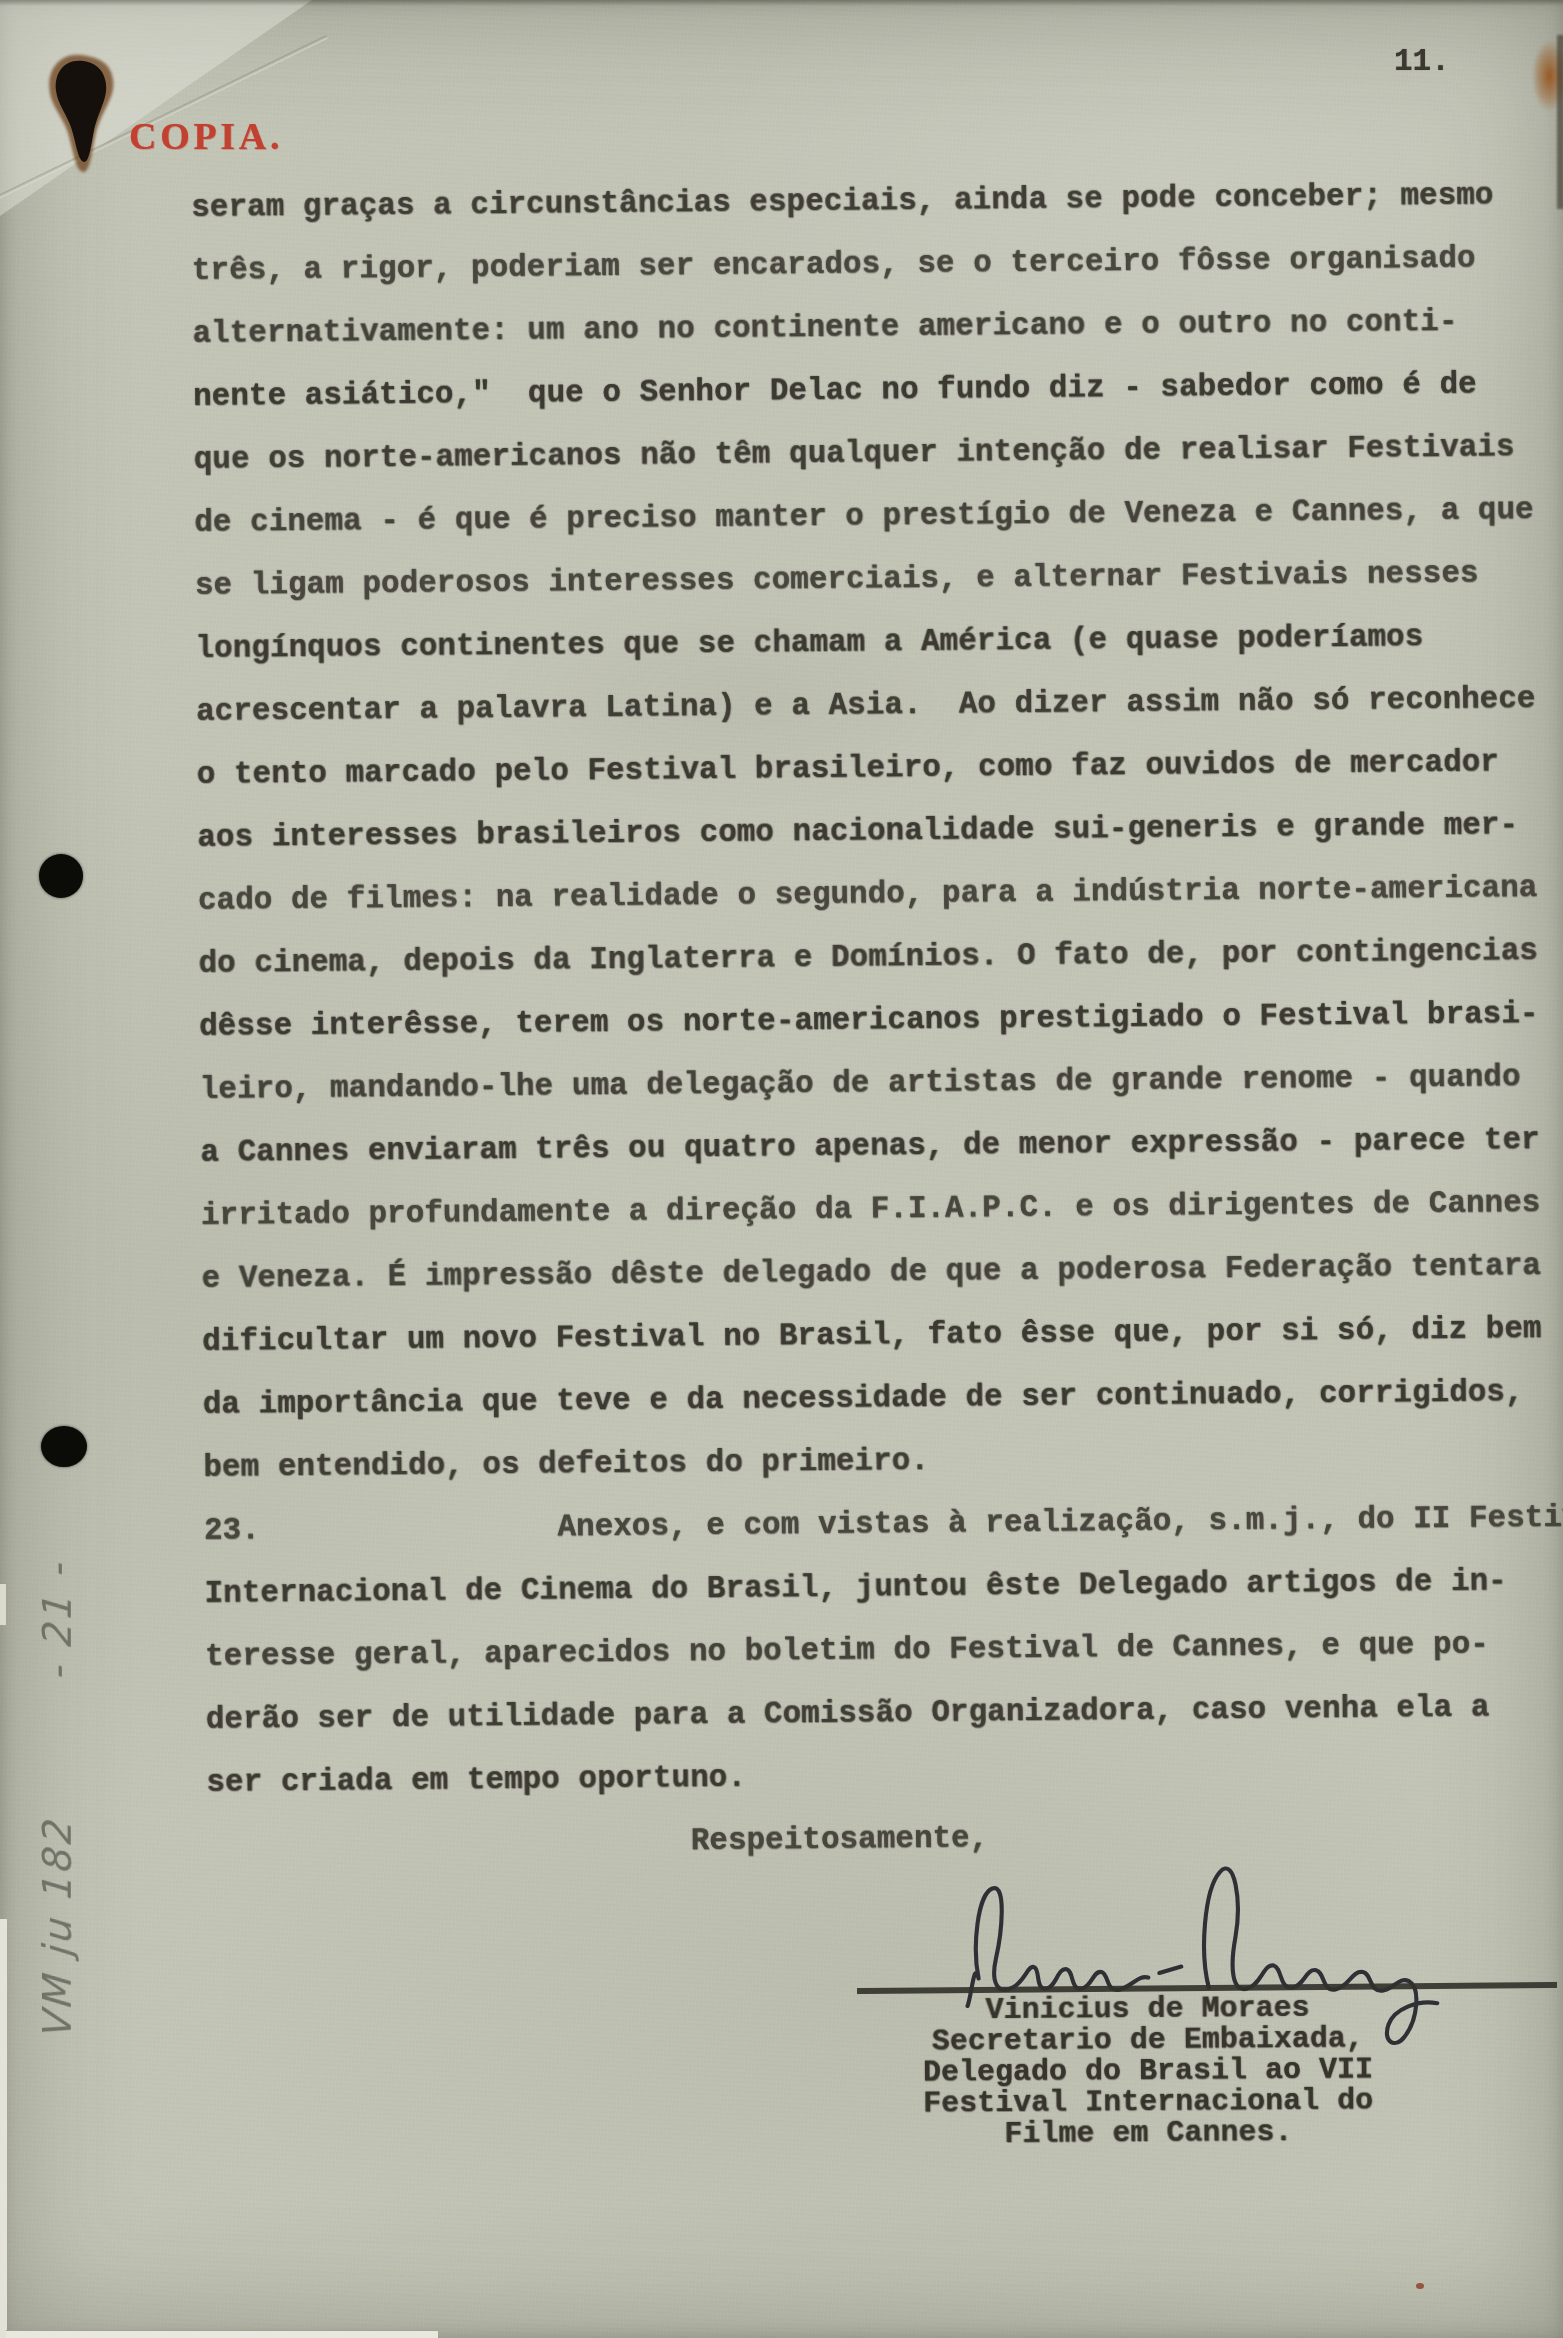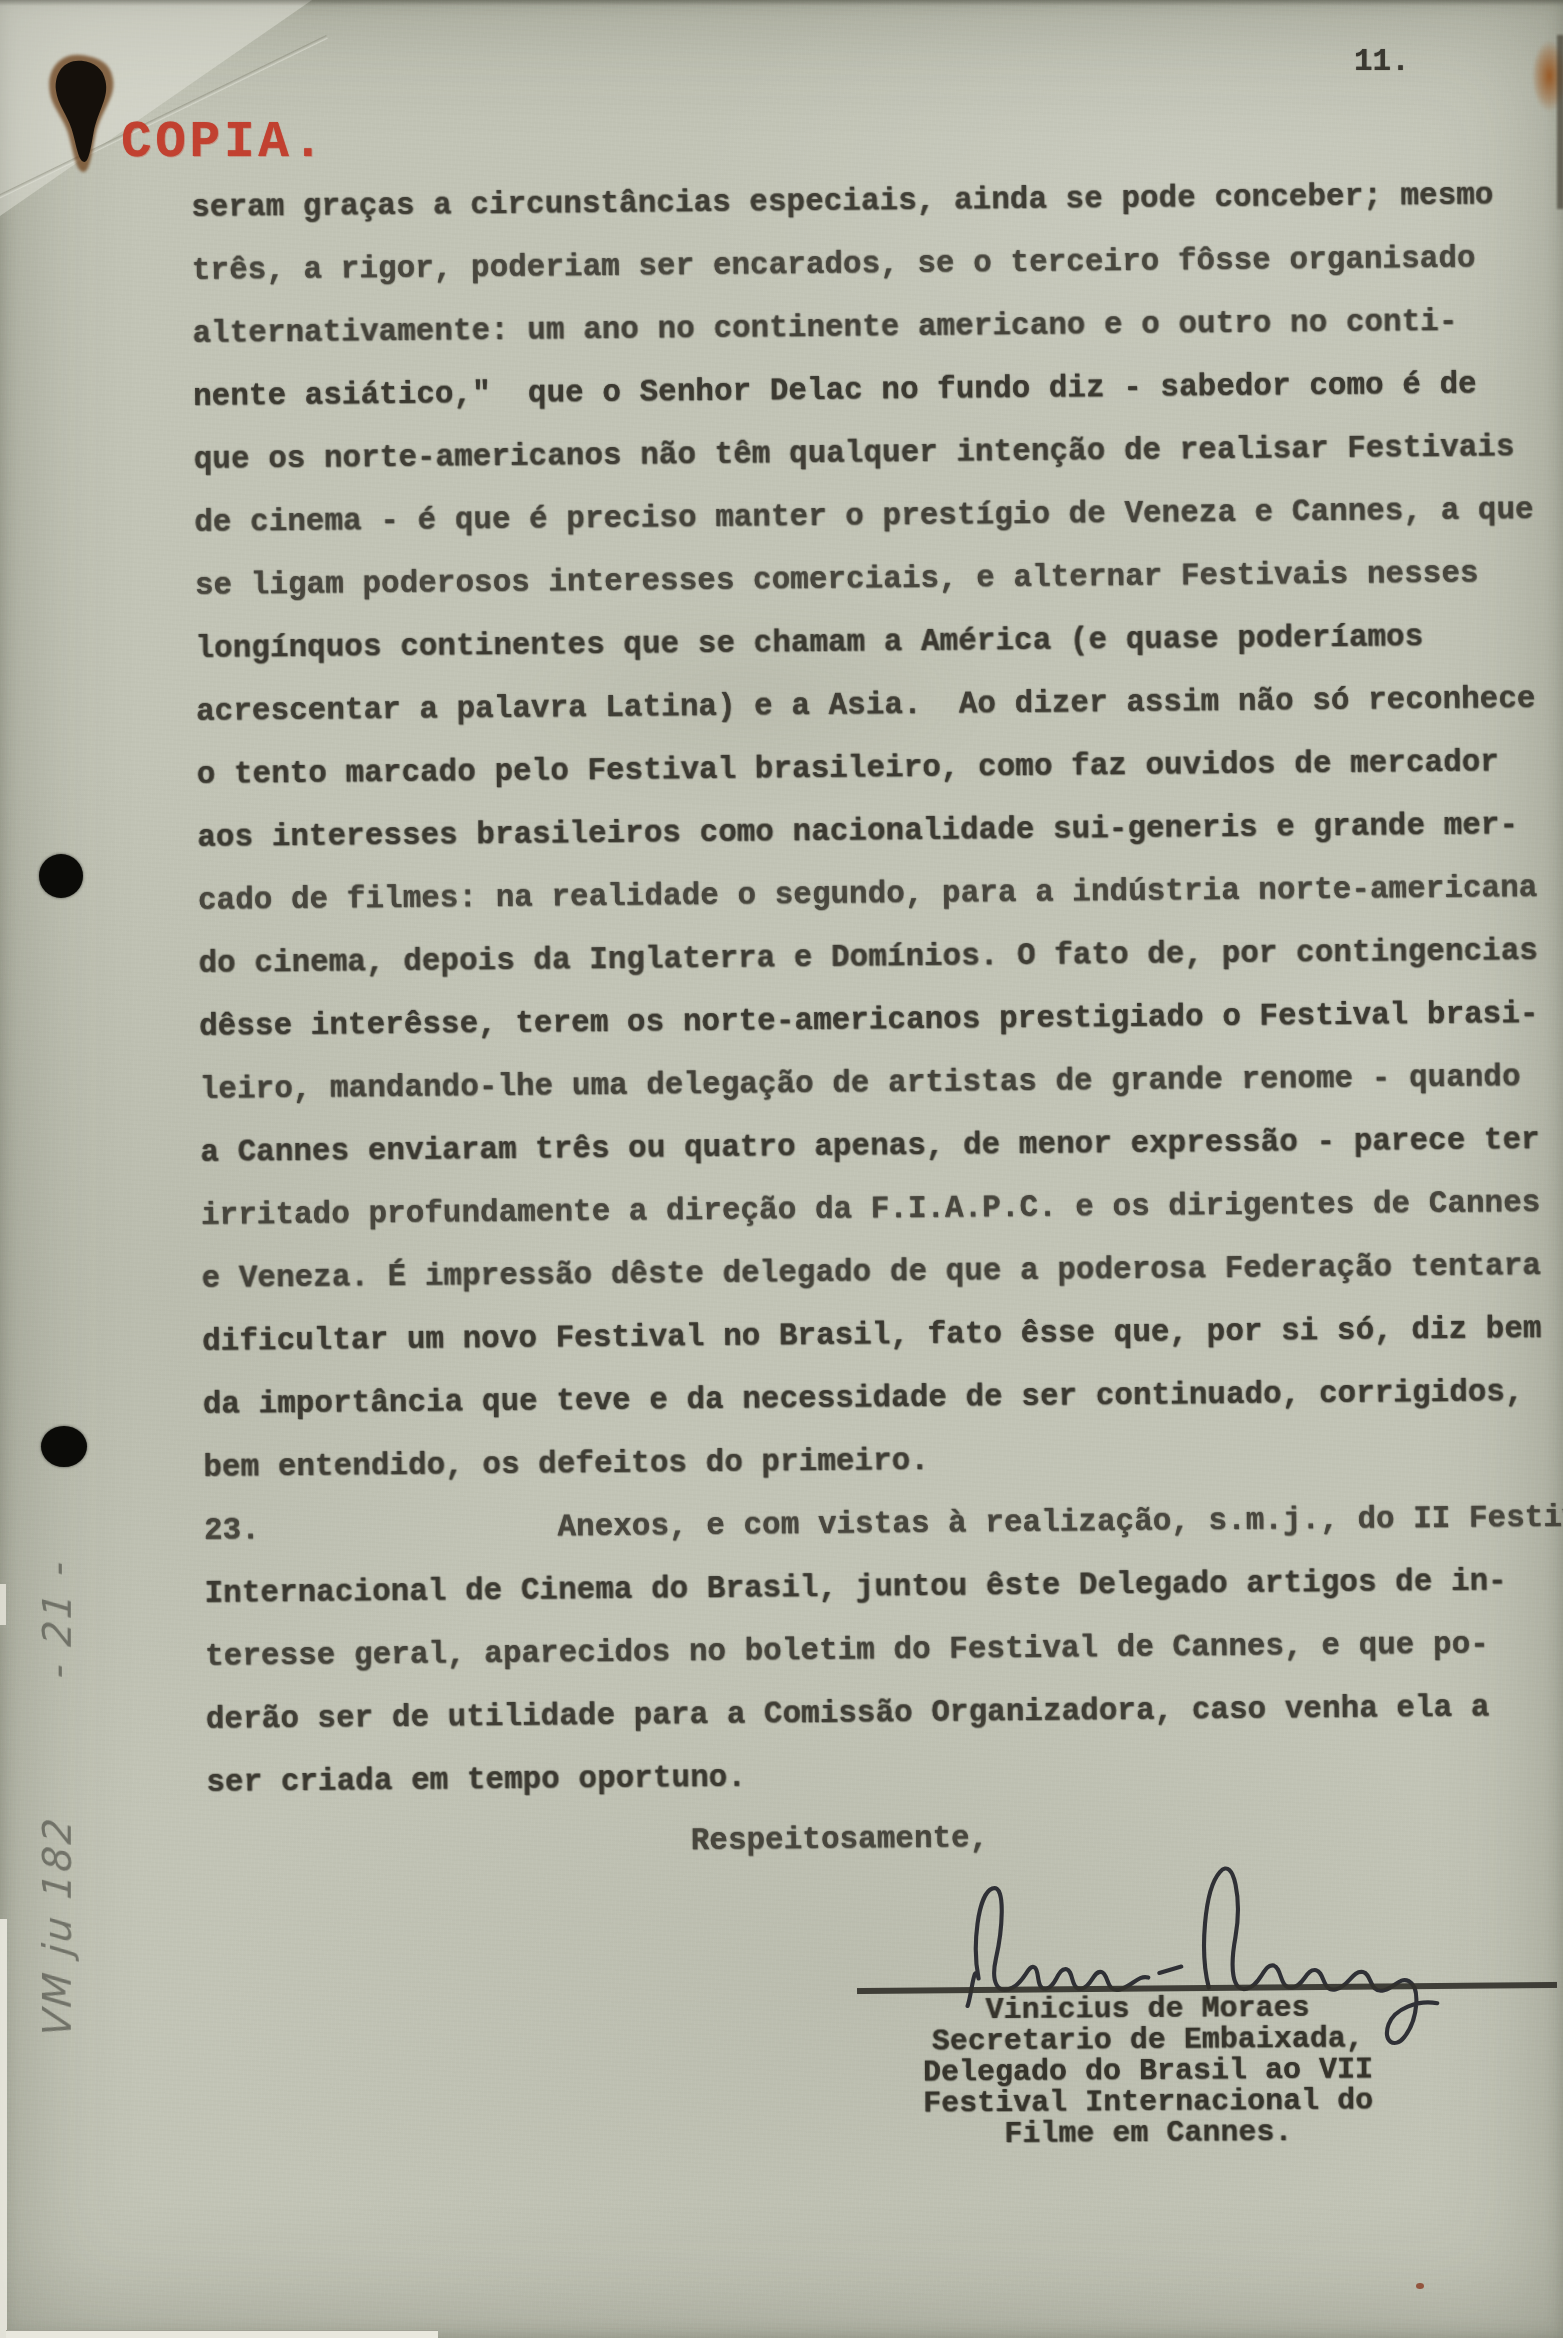--- a/index.html
+++ b/index.html
@@ -27,26 +27,26 @@
     filter:blur(0.6px);}
   
   .typed{position:absolute;left:191px;top:176px;transform:rotate(-0.55deg);
     transform-origin:left top;color:#3b3931;filter:blur(0.3px);}
   .tline{white-space:pre;font-weight:bold;font-size:31px;line-height:63px;height:63px;
     letter-spacing:0;text-shadow:0 0 1.2px rgba(48,45,37,.85), 0.5px 0.6px 0 rgba(48,45,37,.30);}
   .tline:nth-child(3n){opacity:.93}
   .tline:nth-child(4n+1){opacity:.97}
   .tline:nth-child(5n+2){opacity:.90}
   
-  .stamp{position:absolute;left:121px;top:114px;
-    font-family:Liberation Mono, monospace;font-weight:bold;
-    font-size:51px;letter-spacing:3.7px;color:#c23a29;opacity:.95;
+  .stamp{position:absolute;left:129px;top:114px;
+    font-family:Liberation Serif, serif;font-weight:bold;
+    font-size:38px;letter-spacing:3.7px;color:#c23a29;opacity:.95;
     text-shadow:0.9px 0.9px 0 rgba(194,58,41,.3), 0 0 0.9px rgba(170,45,30,.6);}
   
-  .pagenum{position:absolute;left:1354px;top:44px;font-weight:bold;font-size:31px;
+  .pagenum{position:absolute;left:1394px;top:44px;font-weight:bold;font-size:31px;
     color:#3a3831;text-shadow:0 0 0.9px rgba(48,45,37,.8);text-align:center;}
   
   .hole{position:absolute;background:#0b0b08;border-radius:50%;
     box-shadow:0 0 2.8px rgba(20,20,15,.7);}
   .hole.h1{left:39px;top:854px;width:44px;height:44px;}
   .hole.h2{left:41px;top:1426px;width:46px;height:41px;}
   
   .burn{position:absolute;left:30px;top:48px;}
   
   .rust{position:absolute;left:1532px;top:40px;width:35px;height:72px;

